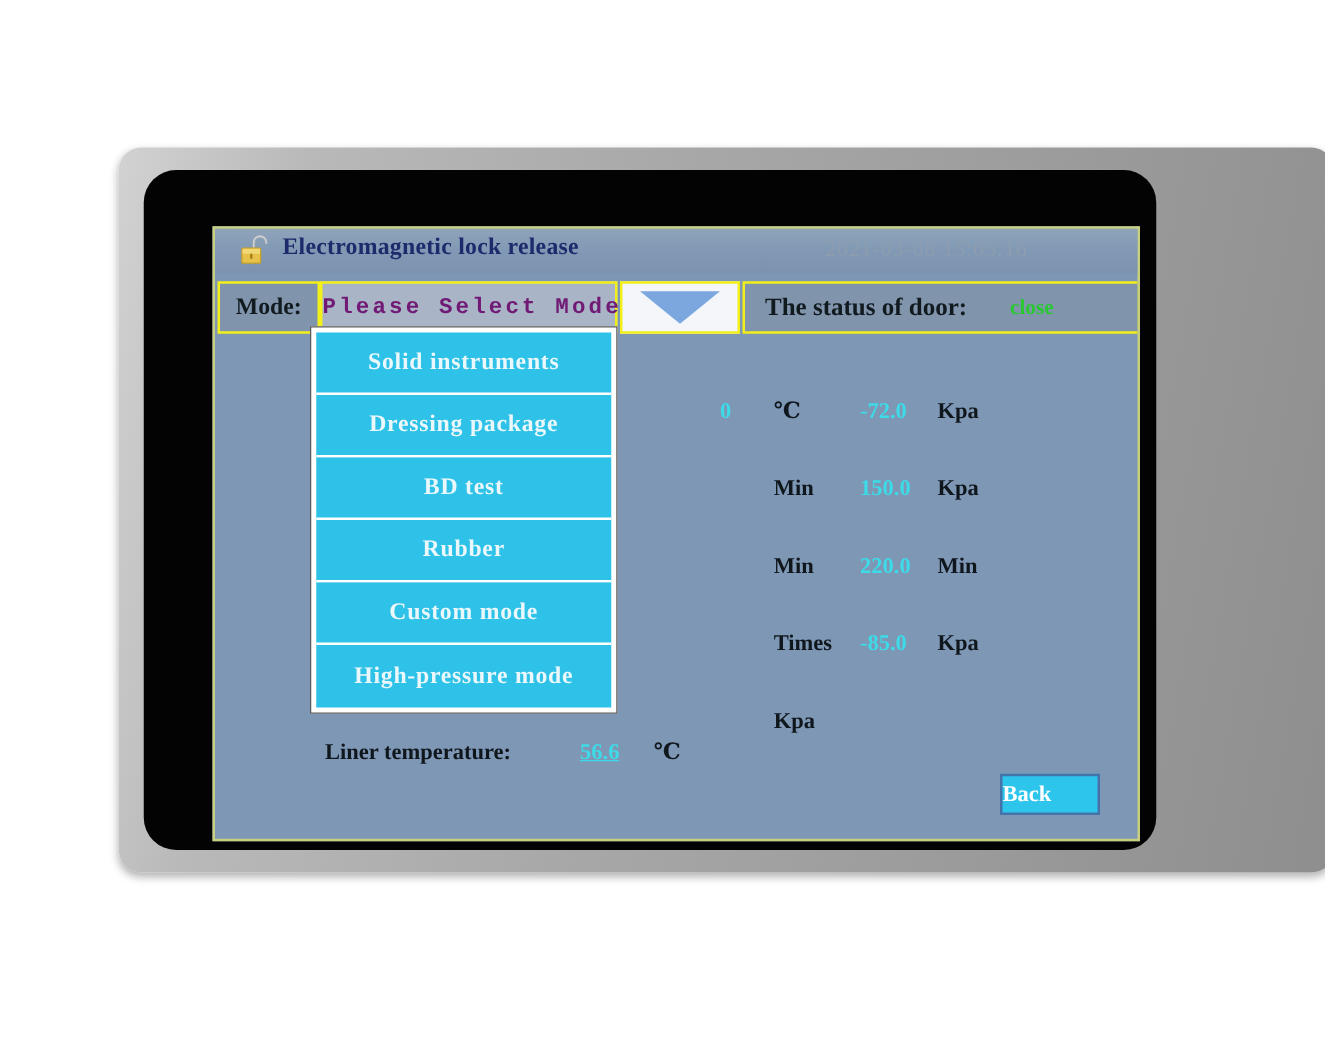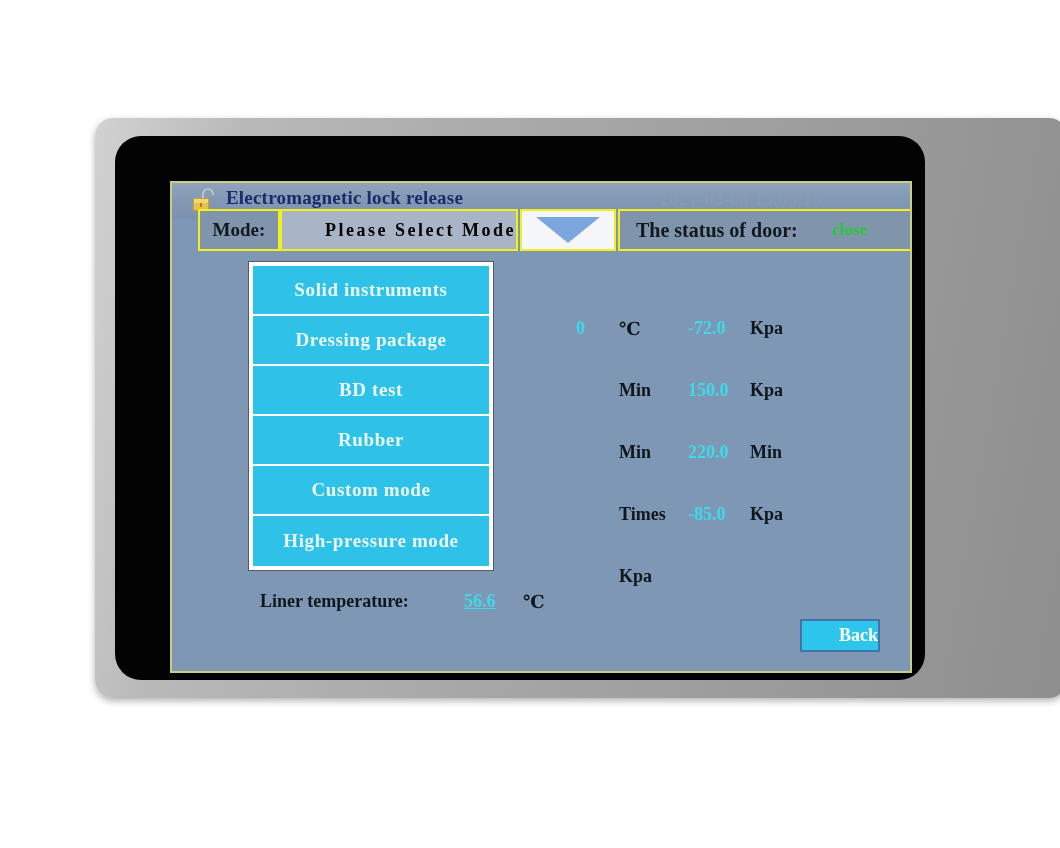--- a/index.html
+++ b/index.html
@@ -79,24 +79,23 @@
     font-size: 18px;
     color: #8c9db0;
     white-space: nowrap;
     letter-spacing: 0.5px;
   }
 
   
   #moderow {
     position: absolute;
     left: 0;
-    top: 26px;
+    top: 42px;
     width: 100%;
     height: 42px;
-    margin-left: 24px;
   }
   .cellbox {
     position: absolute;
     box-sizing: border-box;
     border: 2px solid #f2ef1a;
     background: #8094ac;
   }
   #mode-label-box {
     left: 2px; top: 0;
     width: 82px; height: 42px;
@@ -115,23 +114,24 @@
     width: 238px; height: 42px;
     background: #a9b5c6;
   }
   #mode-value {
     position: absolute;
     left: 0; right: 0;
     top: 9px;
     text-align: right;
     font-size: 18px;
     font-weight: bold;
-    color: #000000;
+    color: #701a75;
     letter-spacing: 2.5px;
     white-space: nowrap;
+    font-family: Liberation Mono, monospace;
   }
   #mode-arrow-box {
     left: 324px; top: 0;
     width: 96px; height: 42px;
     background: #f4f6fa;
     border: 2px solid #f2ef1a;
   }
   #mode-arrow {
     position: absolute;
     left: 50%;
@@ -244,21 +244,21 @@
     height: 33px;
     background: #2ec5ec;
     border: 2px solid #4572a8;
     box-sizing: border-box;
     cursor: pointer;
   }
   #back-label {
     position: absolute;
     left: 0; right: 0;
     top: 4px;
-    text-align: right;
+    text-align: left;
     font-size: 18px;
     font-weight: bold;
     color: #ffffff;
   }
 
   
   #dropdown {
     position: absolute;
     left: 76px;
     top: 78px;

